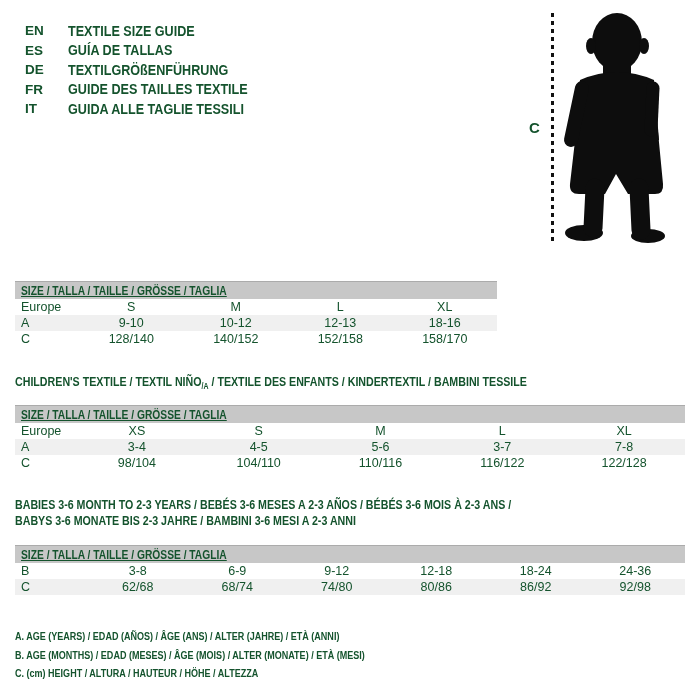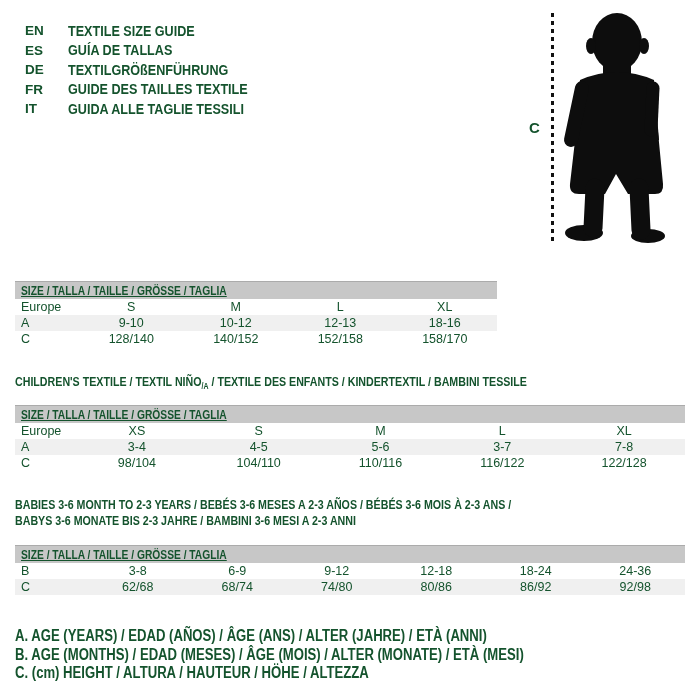--- a/index.html
+++ b/index.html
@@ -33,21 +33,21 @@
          display:flex;align-items:center;padding-left:6px;font-weight:bold;font-size:12.5px;text-decoration:underline;}
   .trow{display:grid;height:16px;align-items:center;font-size:12.5px;}
   .t1 .trow{grid-template-columns:64px repeat(4,1fr);}
   .t2 .trow{grid-template-columns:61px repeat(5,1fr);}
   .t3 .trow{grid-template-columns:73px repeat(6,1fr);}
   .tlbl{padding-left:6px;}
   .tval{text-align:center;}
   .shade{background:#f0f0f0;}
 
   
-  .notes{position:absolute;left:15px;top:627px;font-weight:bold;font-size:16px;line-height:18.5px;}
+  .notes{position:absolute;left:15px;top:627px;font-weight:bold;font-size:11px;line-height:18.5px;}
 </style>
 </head>
 <body>
 
 <div class="page">
 
   <div class="langs">
     <div class="lang-row">
       <span class="lang-code">EN</span>
       <span class="lang-label"><span class="cond90">TEXTILE SIZE GUIDE</span></span>

